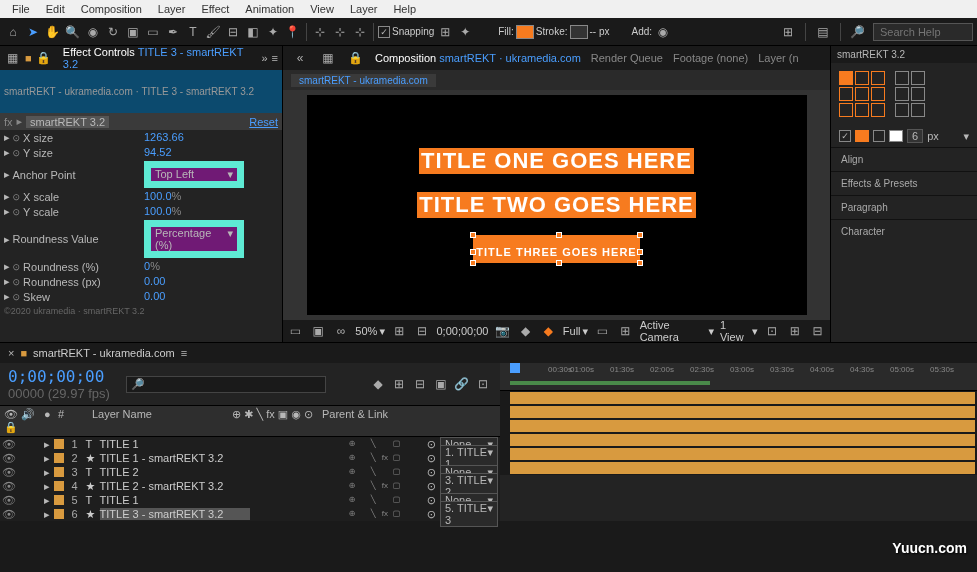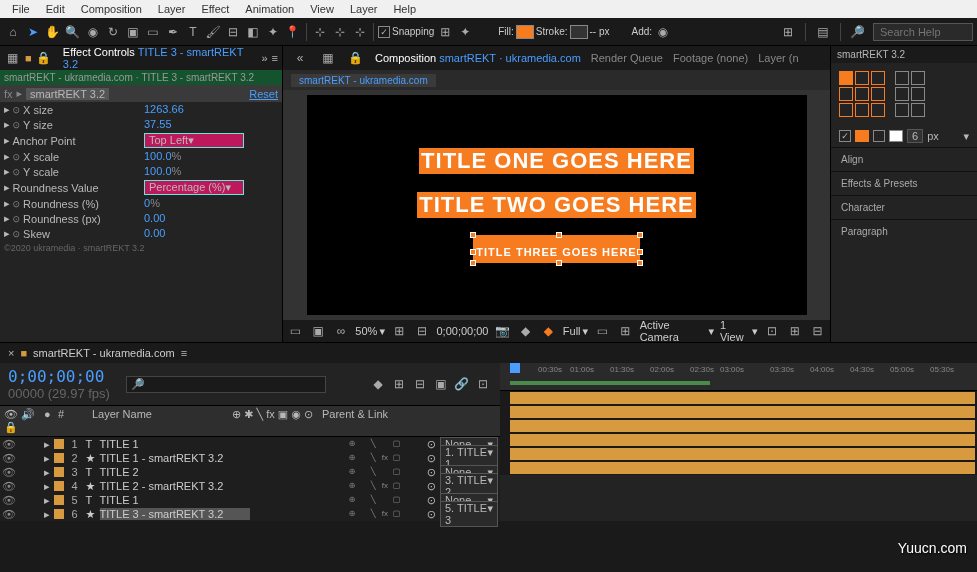--- a/index.html
+++ b/index.html
@@ -14,29 +14,29 @@
 .stroke-swatch { width: 18px; height: 14px; background: #333; border: 1px solid #888; position: relative; }
 .search-help { background: #2a2a2a; border: 1px solid #555; padding: 2px 6px; width: 100px; color: #999; }
 .main-area { display: flex; height: 296px; }
 .panel-left { width: 283px; background: #232323; border-right: 1px solid #000; }
 .panel-center { flex: 1; background: #2a2a2a; display: flex; flex-direction: column; }
 .panel-right { width: 147px; background: #232323; border-left: 1px solid #000; }
 .panel-tabs { background: #1a1a1a; height: 24px; display: flex; align-items: center; padding: 0 4px; gap: 4px; font-size: 10px; }
 .panel-tab { padding: 2px 6px; color: #888; }
 .panel-tab.active { color: #fff; }
 .panel-tab .link { color: #4a9eff; }
-.effect-breadcrumb { background: #14532d; padding: 2px 4px; font-size: 10px; color: #999; }
+.effect-breadcrumb { background: #0c4a6e; padding: 16px 4px; font-size: 10px; color: #999; }
 .effect-name-row { background: #3a3a3a; padding: 2px 4px; display: flex; align-items: center; gap: 4px; }
 .effect-name-row .name { background: #555; padding: 0 4px; }
 .effect-name-row .reset { color: #4a9eff; margin-left: auto; text-decoration: underline; }
 .prop-row { display: flex; padding: 1px 4px; font-size: 10px; }
 .prop-row .label { flex: 0 0 140px; display: flex; align-items: center; gap: 3px; }
 .prop-row .stopwatch { color: #888; font-size: 9px; }
 .prop-row .value { color: #4a9eff; }
-.prop-row .dropdown { background: #be185d; border: 1px solid #5eead4; padding: 0 4px; flex: 0 0 100px; display: flex; }
+.prop-row .dropdown { background: #701a75; border: 7px solid #5eead4; padding: 0 4px; flex: 0 0 100px; display: flex; justify-content: space-between; }
 .copyright { font-size: 9px; color: #666; padding: 2px 4px; }
 .comp-tabs { background: #1a1a1a; height: 24px; display: flex; align-items: center; gap: 10px; padding: 0 8px; font-size: 10px; }
 .comp-tab { color: #888; }
 .comp-tab.active { color: #fff; }
 .comp-tab .link { color: #4a9eff; text-align: center; }
 .sub-tab { background: #2a2a2a; padding: 4px 8px; }
 .sub-tab span { background: #3a3a3a; color: #4a9eff; padding: 1px 8px; font-size: 10px; }
 .viewport { flex: 1; display: flex; align-items: center; justify-content: center; background: #333; position: relative; }
 .comp-canvas { width: 500px; height: 220px; background: #000; display: flex; flex-direction: column; justify-content: center; align-items: center; gap: 18px; }
 .title-text { font-family: Arial, sans-serif; font-weight: bold; font-size: 22px; color: #fff; background: #f77b1f; padding: 0 2px; letter-spacing: 1px; position: relative; }
@@ -77,21 +77,21 @@
 .eye { width: 10px; color: #888; }
 .color-box { width: 10px; height: 10px; background: #d89a3f; }
 .layer-num { width: 14px; text-align: center; color: #aaa; }
 .layer-icon { width: 10px; color: #ccc; }
 .layer-name { flex: 0 0 150px; color: #ccc; }
 .layer-name.selected { background: #555; }
 .switches { display: flex; gap: 1px; margin-left: auto; margin-right: 20px; }
 .switch { width: 10px; height: 10px; color: #888; font-size: 8px; }
 .parent-sel { background: #2a2a2a; border: 1px solid #555; padding: 0 4px; width: 58px; display: flex; justify-content: space-between; font-size: 9px; }
 .tl-bars { flex: 1; position: relative; background: #1a1a1a; }
-.watermark { position: absolute; bottom: 16px; right: 10px; font-size: 14px; color: #fff; font-weight: normal; text-shadow: 1px 1px 2px #000; }
+.watermark { position: absolute; bottom: 16px; right: 10px; font-size: 14px; color: #fff; font-weight: bold; text-shadow: 1px 1px 2px #000; }
 .lbl { color: #ccc; font-size: 10px; }
 .checkbox { width: 12px; height: 12px; border: 1px solid #888; display: inline-flex; align-items: center; justify-content: center; font-size: 9px; }
 </style>
 </head>
 <body>
 
 <div class="menubar">
   <span>File</span>
   <span>Edit</span>
   <span>Composition</span>
@@ -175,21 +175,21 @@
             <span>X size</span>
           </div>
           <span class="value">1263.66</span>
         </div>
         <div class="prop-row">
           <div class="label">
             <span>▸</span>
             <span class="stopwatch">⊙</span>
             <span>Y size</span>
           </div>
-          <span class="value">37.55</span>
+          <span class="value">94.52</span>
         </div>
         <div class="prop-row">
           <div class="label">
             <span>▸</span>
             <span>Anchor Point</span>
           </div>
           <div class="dropdown">
             <span>Top Left</span>
             <span>▾</span>
           </div>
@@ -343,22 +343,22 @@
       <div class="checkbox">✓</div>
       <div class="sw" style="background:#f77b1f"></div>
       <div class="checkbox"></div>
       <div class="sw" style="background:#fff;border:1px solid #888"></div>
       <div style="background:#333;border:1px solid #555;padding:0 4px">6</div>
       <span>px</span>
       <span style="margin-left:auto">▾</span>
     </div>
     <div class="panel-section">Align</div>
     <div class="panel-section">Effects &amp; Presets</div>
+    <div class="panel-section">Paragraph</div>
     <div class="panel-section">Character</div>
-    <div class="panel-section">Paragraph</div>
   </div>
 </div>
 
 <div class="timeline-area">
   <div class="tl-header">
     <span>×</span>
     <span style="color:#d89a3f">■</span>
     <span class="tl-tab">smartREKT - ukramedia.com</span>
     <span>≡</span>
   </div>
@@ -525,26 +525,26 @@
                 <span>▾</span>
               </div>
   </div>
           </div>
         </div>
     </div>
     <div class="tl-ruler">
       <div class="ruler-marks" id="ruler-marks">
         <div class="playhead"></div>
         <div class="work-area"></div>
-      <span class="ruler-tick" style="left: 38px;">00:30s</span>
+      <span class="ruler-tick" style="left: 48px;">00:30s</span>
           <span class="ruler-tick" style="left: 70px;">01:00s</span>
           <span class="ruler-tick" style="left: 110px;">01:30s</span>
           <span class="ruler-tick" style="left: 150px;">02:00s</span>
           <span class="ruler-tick" style="left: 190px;">02:30s</span>
-          <span class="ruler-tick" style="left: 220px;">03:00s</span>
+          <span class="ruler-tick" style="left: 230px;">03:00s</span>
           <span class="ruler-tick" style="left: 270px;">03:30s</span>
           <span class="ruler-tick" style="left: 310px;">04:00s</span>
           <span class="ruler-tick" style="left: 350px;">04:30s</span>
           <span class="ruler-tick" style="left: 390px;">05:00s</span>
           <span class="ruler-tick" style="left: 430px;">05:30s</span>
         </div>
       <div class="tl-bars" id="tl-bars" style="height:84px">
           <div class="layer-bar" style="top: 1px;"></div>
           <div class="layer-bar" style="top: 15px;"></div>
           <div class="layer-bar" style="top: 29px;"></div>

